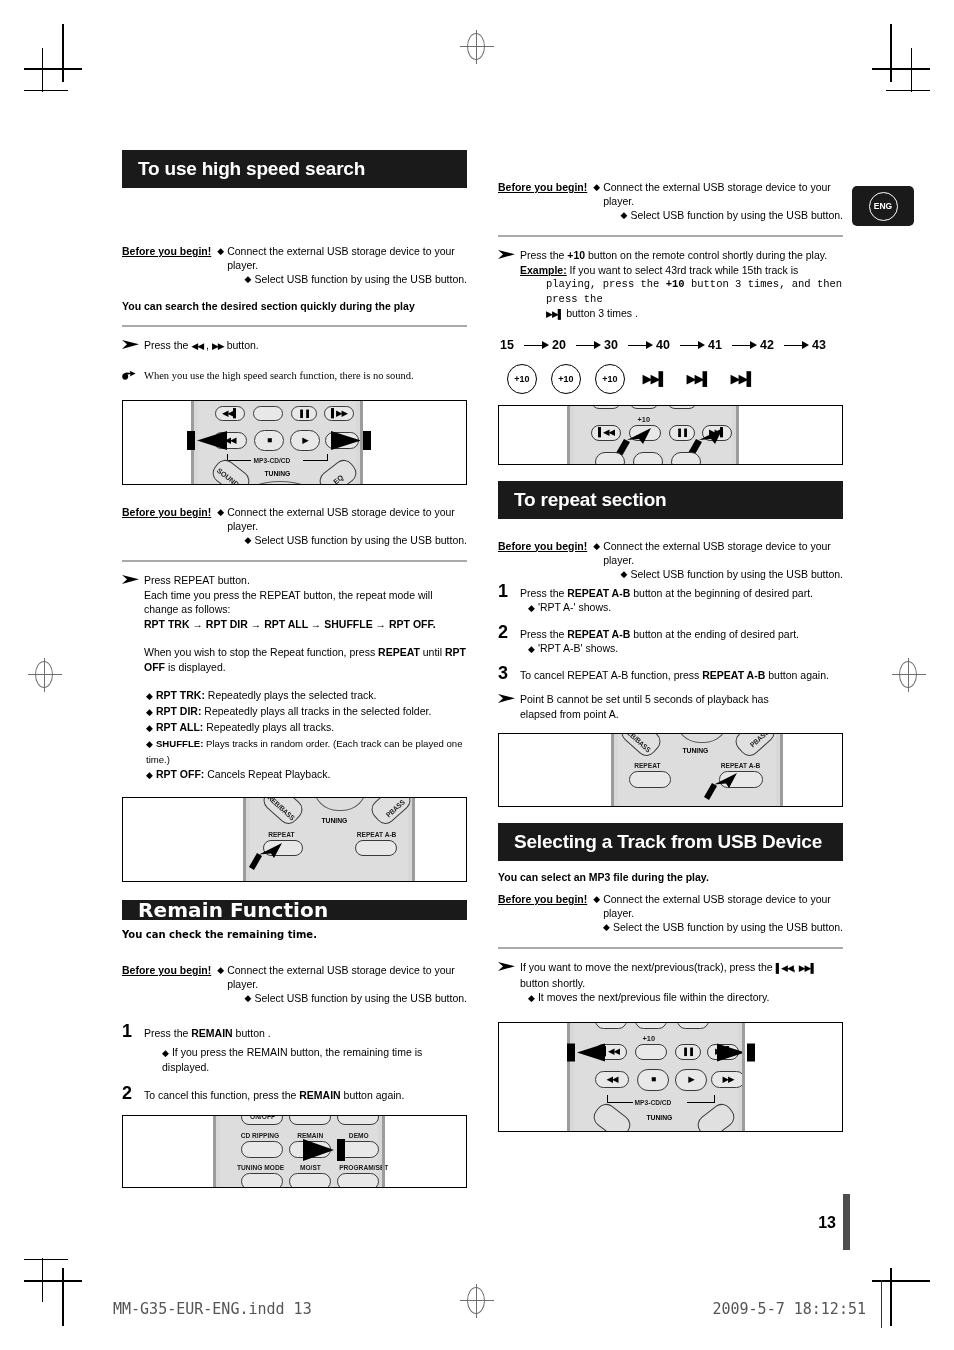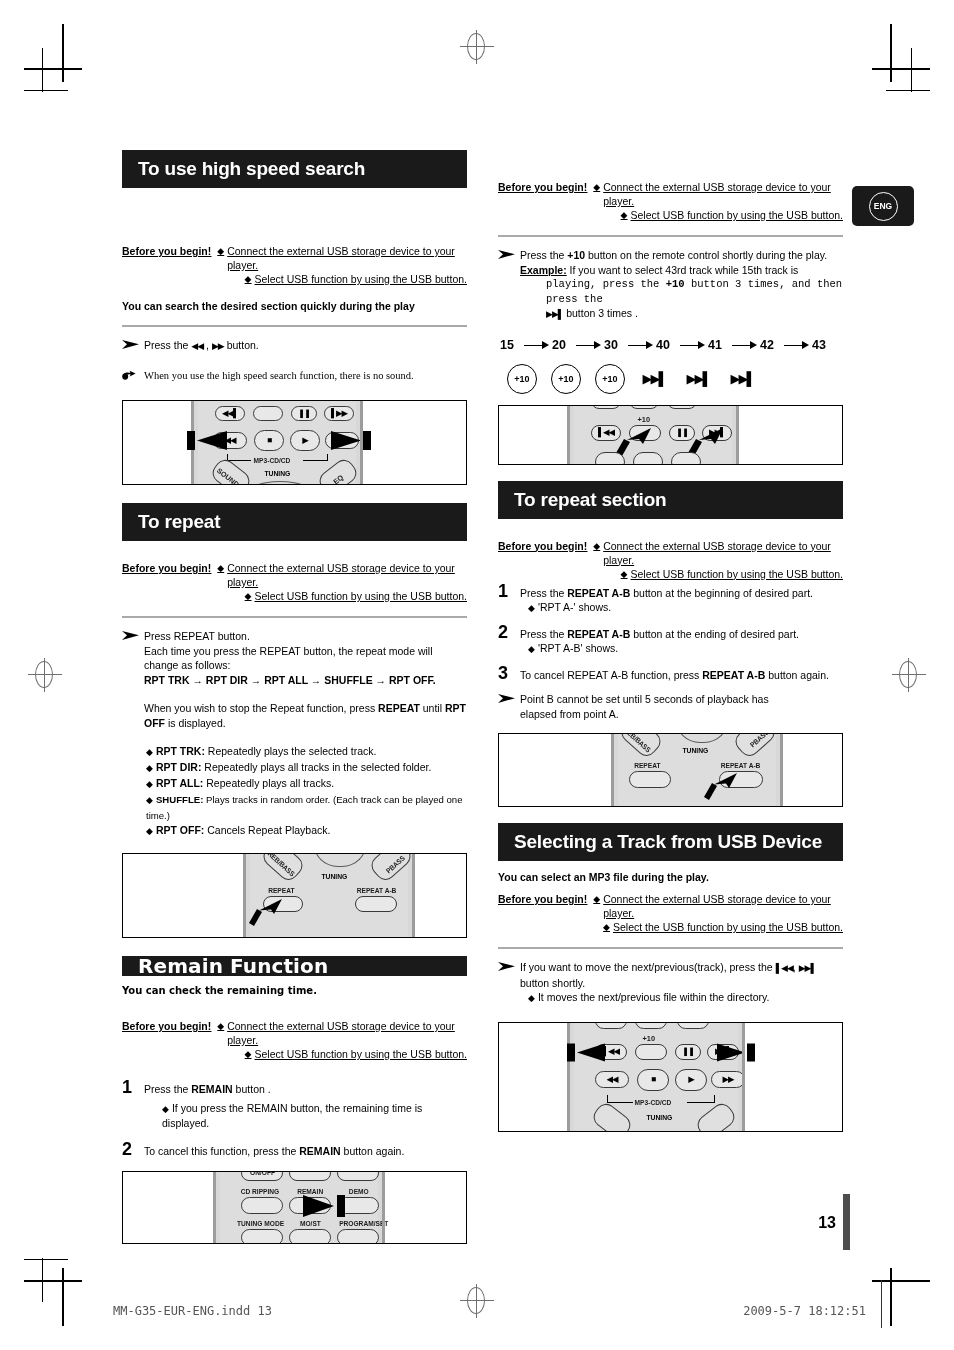--- a/index.html
+++ b/index.html
@@ -21,21 +21,21 @@
   .col-left{left:122px;top:150px;}
   .col-right{left:498px;top:148px;}
 
   
   .bar{background:#1a1a1a;color:#fff;height:38px;display:flex;align-items:center;
        padding-left:16px;box-sizing:border-box;margin-bottom:2px;}
   .bar .t{font-size:19px;font-weight:bold;letter-spacing:-0.2px;}
   .bar.serif .t{font-family:"DejaVu Sans",sans-serif;font-size:20px;letter-spacing:0.1px;}
 
   
-  .byb{font-size:10.5px;line-height:14px;margin-top:16px;text-decoration:underline;}
+  .byb{font-size:10.5px;line-height:14px;margin-top:16px;}
   .byb .lab{font-weight:bold;text-decoration:underline;white-space:nowrap;}
   .byb .row{display:flex;}
   .byb .row2{display:flex;justify-content:flex-end;}
   .dia{font-size:9px;margin-right:3px;}
 
   .lead{font-weight:bold;font-size:10.5px;margin-top:14px;}
   .lead.serifish{font-family:"DejaVu Sans",sans-serif;font-size:10px;}
 
   hr.rule{border:none;border-top:2px solid #a9a9a9;margin:13px 0 0 0;}
 
@@ -91,21 +91,21 @@
   .pageno{position:absolute;right:118px;bottom:118px;font-size:16px;font-weight:bold;}
   .pagebar{position:absolute;right:104px;bottom:100px;width:7px;height:56px;background:#4d4d4d;}
 
   
   .engtab{position:absolute;left:852px;top:186px;width:62px;height:40px;background:#1a1a1a;
           border-radius:5px;display:flex;align-items:center;justify-content:center;}
   .engtab .ring{width:27px;height:27px;border:1.7px solid #fff;border-radius:50%;
           display:flex;align-items:center;justify-content:center;color:#fff;font-size:8.5px;font-weight:bold;}
 
   
-  .foot{position:absolute;bottom:32px;font-family:"DejaVu Sans Mono",monospace;font-size:12px;color:#555;padding-left:29px;}
+  .foot{position:absolute;bottom:32px;font-family:"DejaVu Sans Mono",monospace;font-size:15px;color:#555;padding-left:29px;}
   .foot-l{left:84px;}
   .foot-r{right:88px;}
   .footline{position:absolute;right:72px;bottom:22px;width:1px;height:48px;background:#333;}
 </style>
 </head>
 <body>
 
 <div class="page">
 
   <div class="cropmark" style="left:62px;top:24px;width:1.6px;height:58px;"></div>
@@ -241,23 +241,20 @@
 
         <div class="knob" style="left:21px;top:64px;width:36px;height:22px;border-radius:10px;transform:rotate(38deg);"></div>
         <div class="blabel" style="left:24px;top:72px;transform:rotate(38deg);">SOUND</div>
         <div class="tuningtxt" style="left:72px;top:68px;">TUNING</div>
         <div class="knob" style="left:128px;top:64px;width:36px;height:22px;border-radius:10px;transform:rotate(-38deg);"></div>
         <div class="blabel" style="left:142px;top:74px;transform:rotate(-38deg);">EQ</div>
         <div style="position:absolute;left:52px;top:80px;width:72px;height:30px;border:1.3px solid #5a5a5a;border-radius:50%;"></div>
       </div>
     </div>
 
-    <div class="bar" style="margin-top:18px;">
-      <span class="t">To repeat</span>
-    </div>
 
     <div class="byb" style="margin-top:20px;">
       <div class="row">
         <span class="lab">Before you begin!</span>
         <span class="dia" style="margin-left:6px;">◆</span>
         <span>Connect the external USB storage device to your player.</span>
       </div>
       <div class="row2">
         <span class="dia">◆</span>
         <span>Select USB function by using the USB button.</span>

